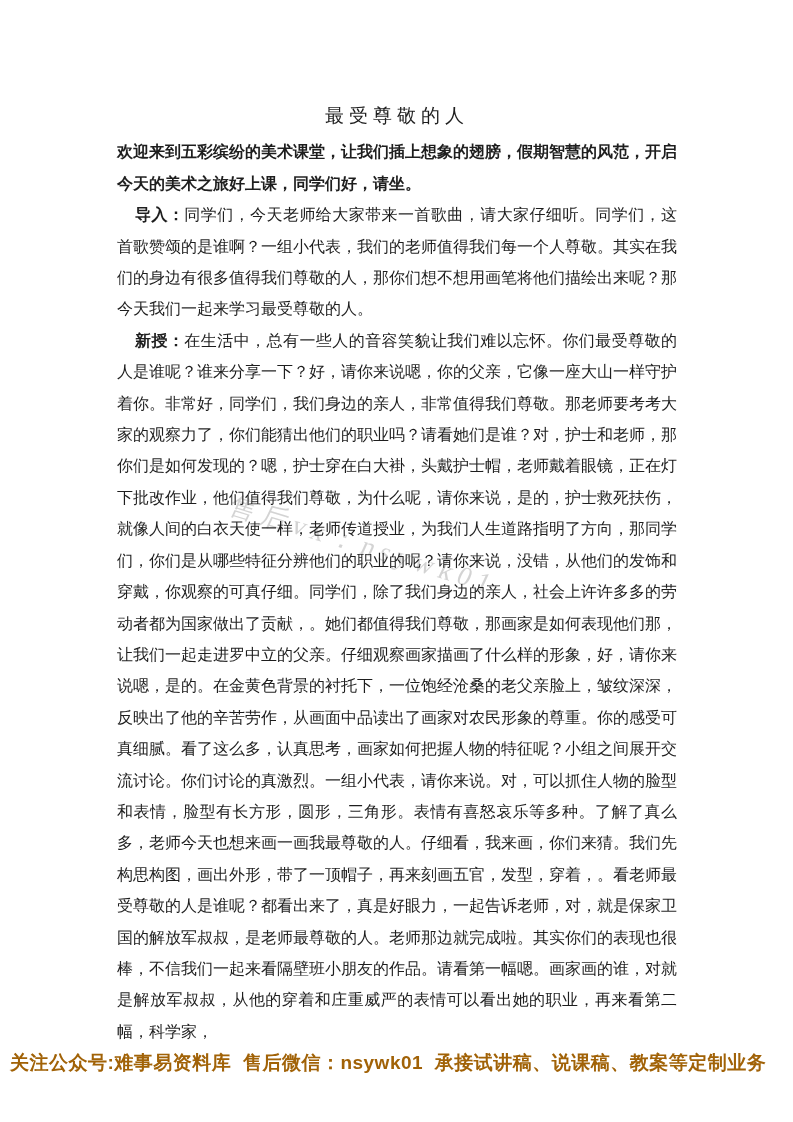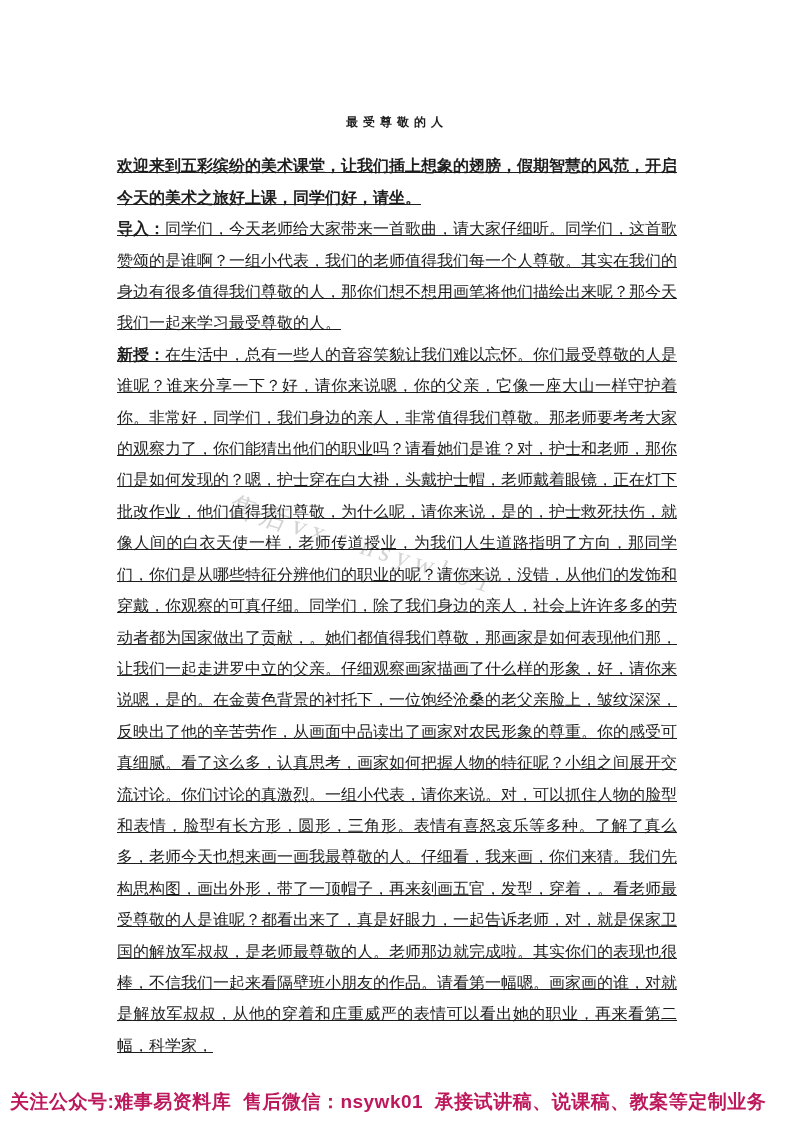--- a/index.html
+++ b/index.html
@@ -15,49 +15,49 @@
     position: absolute;
     left: 117px; top: 95px;
     width: 560px;
     font-size: 16px;
     line-height: 31.4px;
     text-align: justify;
     text-justify: inter-ideograph;
   }
   .doc-title {
     text-align: center;
-    font-weight: bold;
-    font-size: 12px;
+    font-weight: normal;
+    font-size: 19px;
     letter-spacing: 5px;
-    margin: 12px;
+    margin: 5px;
   }
-  .para { margin: 0; text-decoration: underline; }
+  .para { margin: 0; }
   .intro-para { font-weight: bold; }
-  .para-label { font-weight: bold; }
+  .para-label { font-weight: bold; margin-left: 18px; }
   .watermark {
     position: absolute;
     left: 238px; top: 488px;
     transform: rotate(17deg) skewX(-8deg);
     transform-origin: left top;
     font-size: 27px;
     letter-spacing: 6px;
     color: #a0a0a0;
     opacity: 0.45;
     white-space: nowrap;
     pointer-events: none;
   }
   .footer-bar {
     position: absolute;
-    left: 10px; top: 1089px;
+    left: 10px; top: 1050px;
     width: 783px;
     font-family: "Liberation Sans", "DejaVu Sans", sans-serif;
     font-weight: bold;
     font-size: 19px;
     letter-spacing: 0.5px;
-    color: #be185d;
+    color: #a16207;
     white-space: pre;
   }
 </style>
 </head>
 <body>
 
 <div class="watermark">售后vx：nsywk01</div>
 
 <div class="page-content">
   <p class="doc-title">最受尊敬的人</p>

